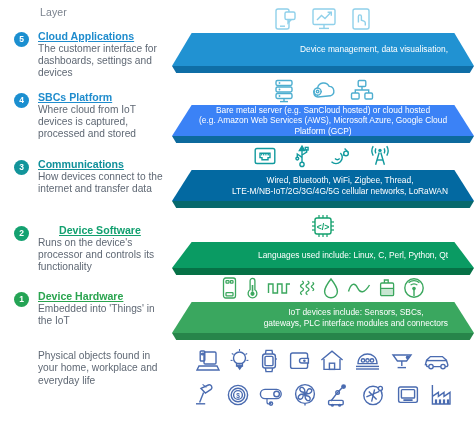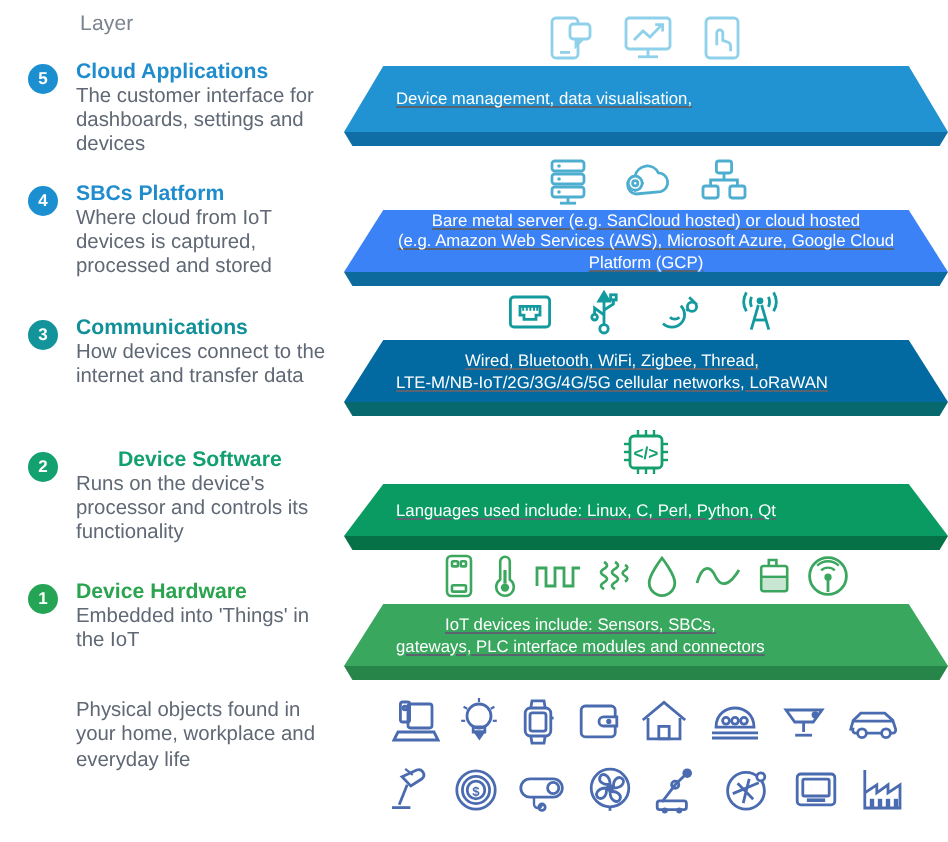--- a/index.html
+++ b/index.html
@@ -13,37 +13,37 @@
   
   .left{position:absolute;left:0;top:0;width:172px;height:421px;}
   .layer-word{position:absolute;left:40px;top:6px;font-size:10.5px;color:#7b838e;letter-spacing:.1px;}
 
   .lrow{position:absolute;left:0;width:172px;}
   .badge{
     position:absolute;left:14px;top:0;width:15px;height:15px;border-radius:50%;
     color:#fff;font-size:8.5px;font-weight:bold;line-height:15px;text-align:center;
   }
   .ltext{position:absolute;left:38px;top:-2px;width:132px;}
-  .ltitle{font-size:10.6px;font-weight:bold;line-height:12.6px;margin:0 0 0 0;}
+  .ltitle{font-size:10.6px;font-weight:bold;line-height:12.6px;margin:0 0 0 0;text-decoration:underline;}
   .ldesc{font-size:10.2px;line-height:12.4px;color:#5f6874;margin:0;}
 
   
   .right{position:absolute;left:172px;top:0;width:302px;height:421px;}
 
   .band{position:absolute;left:0;width:302px;}
   .icons{position:absolute;left:0;top:0;width:302px;display:flex;justify-content:center;align-items:flex-end;gap:13px;}
   .icons svg{display:block;}
 
   
   .slab{position:absolute;left:0;width:302px;}
   .slab .top{
     position:relative;width:302px;height:30px;
-    display:flex;align-items:center;justify-content:flex-start;
+    display:flex;align-items:center;justify-content:flex-end;
     clip-path:polygon(6.5% 0,93.5% 0,100% 100%,0% 100%);
-    box-sizing:border-box;padding:0 26px;text-decoration:underline;
+    box-sizing:border-box;padding:0 26px;
   }
   .slab .edge{position:relative;width:302px;height:7px;
     clip-path:polygon(0 0,100% 0,98.6% 100%,1.4% 100%);}
   .slabtext{font-size:8.4px;line-height:10.4px;color:#ffffff;text-align:center;}
 
   
   .things{position:absolute;left:0;top:344px;width:302px;}
   .trow{display:flex;justify-content:center;align-items:center;gap:9px;height:34px;}
   .trow svg{display:block;}
 </style>

